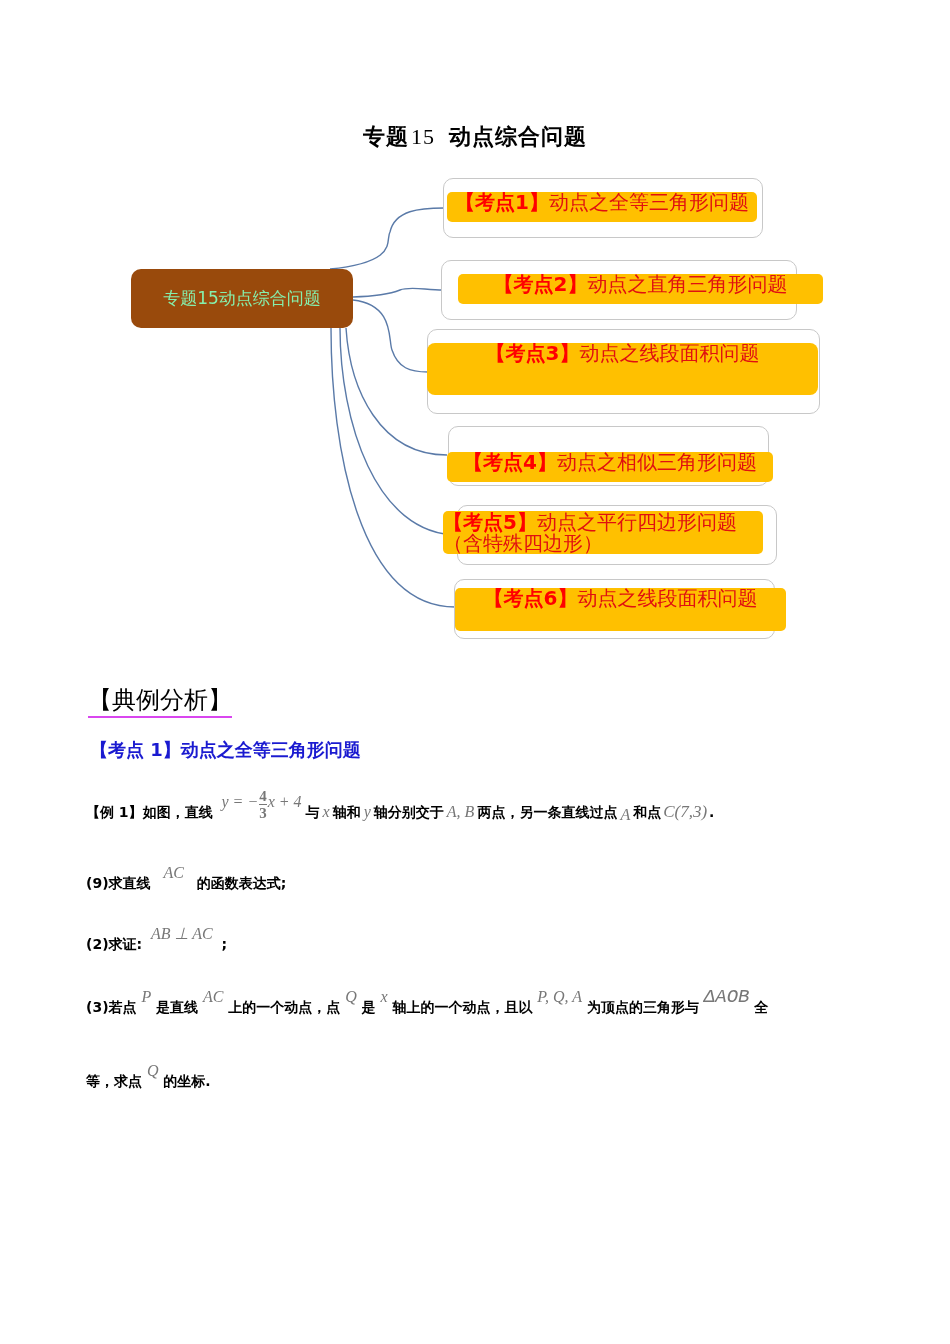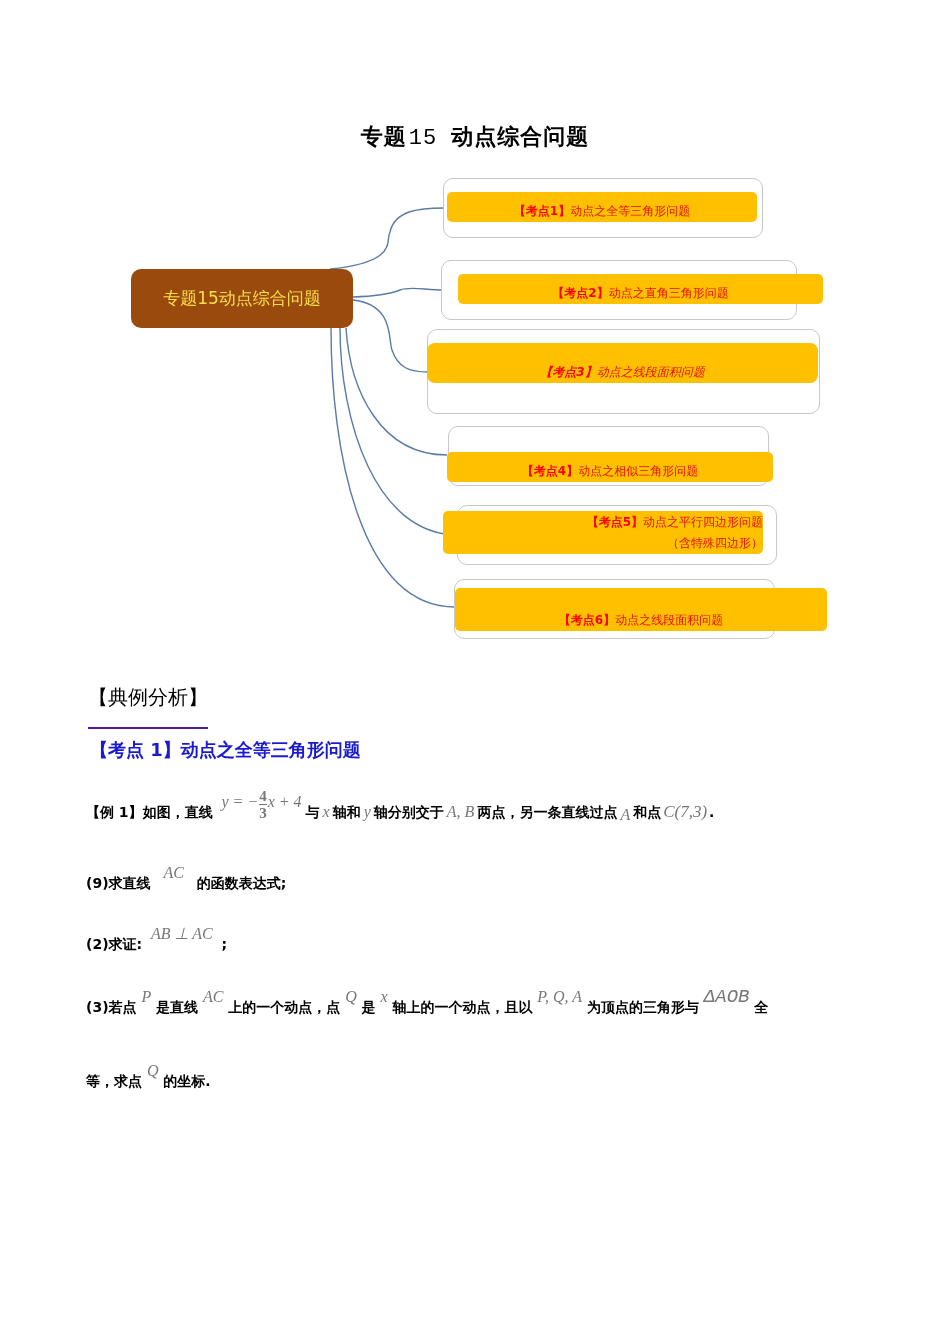--- a/index.html
+++ b/index.html
@@ -1,32 +1,32 @@
 <!DOCTYPE html>
 <html><head>
 <meta charset="utf-8">
 <style>
   html, body { margin: 0; padding: 0; background: #ffffff; }
   body { width: 950px; height: 1344px; position: relative; overflow: hidden;
          font-family: "DejaVu Serif", "Liberation Serif", serif; color: #000; }
   .abs { position: absolute; }
   .page-title { left: 0; width: 950px; top: 122px; text-align: center;
                 font-size: 22px; font-weight: bold; letter-spacing: 1px; }
-  .page-title .num { font-family: Liberation Mono, monospace; font-weight: normal; margin: 0 14px 0 2px; }
+  .page-title .num { font-family: Liberation Serif, serif; font-weight: normal; margin: 0 14px 0 2px; }
   .root-node { left: 131px; top: 269px; width: 222px; height: 59px; background: #994a0c;
-               border-radius: 10px; color: #fde047; font-family: "DejaVu Sans", sans-serif;
+               border-radius: 10px; color: #86efac; font-family: "DejaVu Sans", sans-serif;
                font-size: 17px; display: flex; align-items: center; justify-content: center; }
   .frame { border: 1px solid #c8c8c8; border-radius: 10px; background: #fff; }
   .pill { background: #ffc000; border-radius: 5px; color: #e01010;
-          font-family: "DejaVu Sans", sans-serif; font-size: 12px;
-          display: flex; align-items: flex-end; justify-content: center; text-align: center; line-height: 21px; }
+          font-family: "DejaVu Sans", sans-serif; font-size: 20px;
+          display: flex; align-items: flex-start; justify-content: center; text-align: center; line-height: 21px; }
   .pill .tag { color: #ff0000; font-weight: bold; }
   svg.connectors { position: absolute; left: 0; top: 0; }
-  .section-title { left: 88px; top: 684px; font-size: 20px; border-bottom: 2px solid #4c1d95;
-                   padding-bottom: 16px; font-family: "DejaVu Serif", serif; }
+  .section-title { left: 88px; top: 684px; font-size: 24px; border-bottom: 2px solid #d946ef;
+                   padding-bottom: 0; font-family: "DejaVu Serif", serif; }
   .kp-heading { left: 90px; top: 738px; font-size: 18px; font-weight: bold; color: #1a1ad0;
                 font-family: "DejaVu Sans", sans-serif; }
   .line { left: 86px; font-size: 14px; font-weight: bold; font-family: "DejaVu Sans", sans-serif;
           white-space: nowrap; }
   .m { font-family: "Liberation Serif", serif; font-style: italic; font-weight: normal;
        color: #777; font-size: 16px; }
   .m.up { position: relative; top: -10px; }
   .frac { display: inline-block; vertical-align: middle; text-align: center; font-style: normal;
           line-height: 16px; margin: 0 1px; position: relative; top: -8px; }
   .frac span { display: block; font-family: "Liberation Serif", serif; color: #777; font-size: 15px; }
@@ -58,39 +58,39 @@
     <span>动点之全等三角形问题</span>
 </div>
 
 <div class="abs frame" style="left:441px;top:260px;width:354px;height:58px;"></div>
 <div class="abs pill" style="left:458px;top:274px;width:365px;height:30px;">
   <span class="tag">【考点2】</span>
     <span>动点之直角三角形问题</span>
 </div>
 
 <div class="abs frame" style="left:427px;top:329px;width:391px;height:83px;"></div>
-<div class="abs pill" style="left:427px;top:343px;width:391px;height:40px;border-radius:8px;font-style:italic;">
+<div class="abs pill" style="left:427px;top:343px;width:391px;height:52px;border-radius:8px;">
   <span class="tag">【考点3】</span>
     <span>动点之线段面积问题</span>
 </div>
 
 <div class="abs frame" style="left:448px;top:426px;width:319px;height:58px;"></div>
 <div class="abs pill" style="left:447px;top:439px;width:326px;height:30px;margin-top:13px;">
   <span class="tag">【考点4】</span>
     <span>动点之相似三角形问题</span>
 </div>
 
 <div class="abs frame" style="left:457px;top:505px;width:318px;height:58px;"></div>
 <div class="abs pill" style="left:443px;top:511px;width:320px;height:43px;flex-direction:column;">
   <div><span class="tag">【考点5】</span><span>动点之平行四边形问题</span></div>
   <div>（含特殊四边形）</div>
 </div>
 
 <div class="abs frame" style="left:454px;top:579px;width:319px;height:58px;"></div>
-<div class="abs pill" style="left:455px;top:588px;width:372px;height:43px;">
+<div class="abs pill" style="left:455px;top:588px;width:331px;height:43px;">
   <span class="tag">【考点6】</span>
     <span>动点之线段面积问题</span>
 </div>
 
 <div class="abs section-title">【典例分析】</div>
 <div class="abs kp-heading">【考点 1】动点之全等三角形问题</div>
 
 <div class="abs line" style="top:796px;">
   <span>【例 1】</span><span>如图，直线</span>
   <span class="m up" style="margin-left:4px;">y = −</span><span class="frac"><span>4</span><span class="den">3</span></span><span class="m up" style="margin-right:4px;">x + 4</span><span>与</span><span class="m" style="margin:0 3px;">x</span><span>轴和</span><span class="m" style="margin:0 3px;">y</span><span>轴分别交于</span><span class="m" style="margin:0 3px;">A, B</span><span>两点，另一条直线过点</span><span class="m" style="margin:0 3px;position:relative;top:3px;">A</span><span>和点</span><span class="m" style="margin:0 2px;font-size:17px;">C(7,3)</span><span>.</span>

